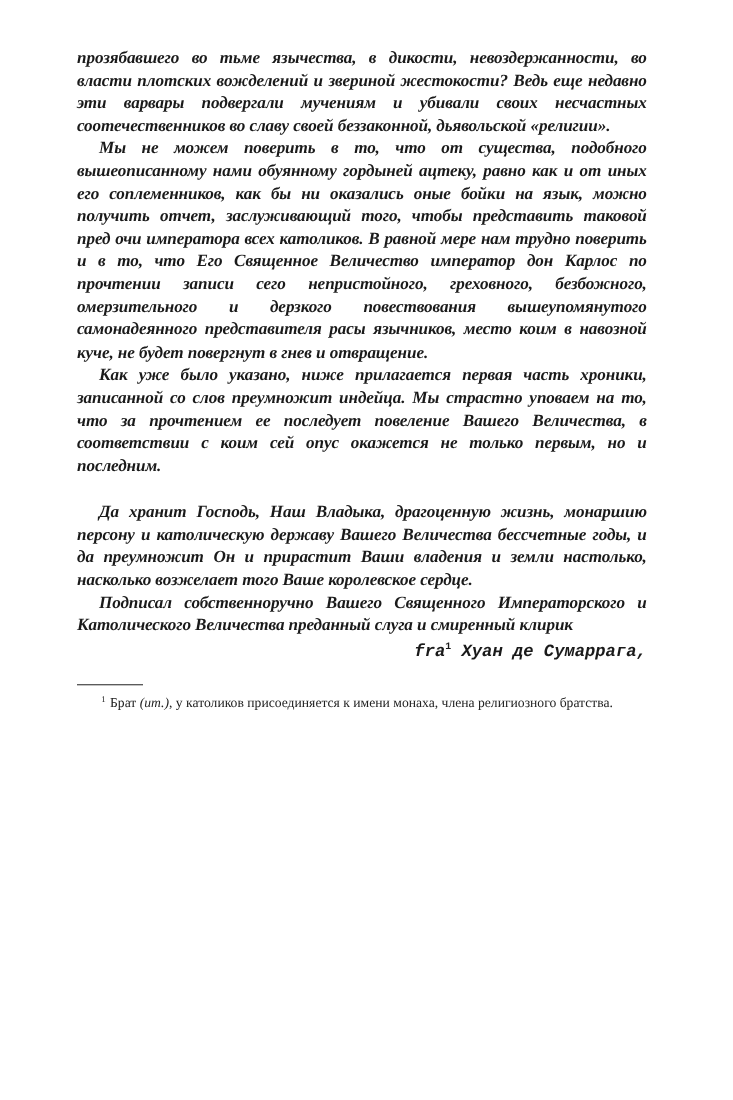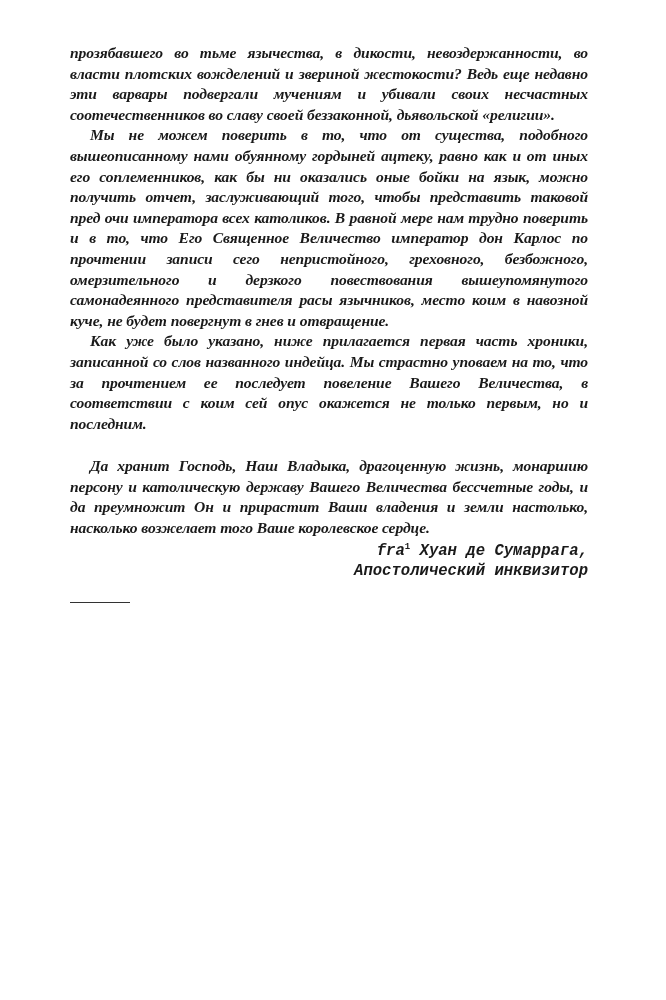--- a/index.html
+++ b/index.html
@@ -53,28 +53,32 @@
   .footnote .fn-mark { font-size: 8px; vertical-align: super; line-height: 0; margin-right: 4px; }
   .footnote em { font-style: italic; }
 </style>
 </head>
 <body>
 
 <div class="page">
   <div class="body-text">
     <p class="cont">прозябавшего во тьме язычества, в дикости, невоздержанности, во власти плотских вожделений и звериной жестокости? Ведь еще недавно эти варвары подвергали мучениям и убивали своих несчастных соотечественников во славу своей беззаконной, дьявольской «религии».</p>
     <p>Мы не можем поверить в то, что от существа, подобного вышеописанному нами обуянному гордыней ацтеку, равно как и от иных его соплеменников, как бы ни оказались оные бойки на язык, можно получить отчет, заслуживающий того, чтобы представить таковой пред очи императора всех католиков. В равной мере нам трудно поверить и в то, что Его Священное Величество император дон Карлос по прочтении записи сего непристойного, греховного, безбожного, омерзительного и дерзкого повествования вышеупомянутого самонадеянного представителя расы язычников, место коим в навозной куче, не будет повергнут в гнев и отвращение.</p>
-    <p>Как уже было указано, ниже прилагается первая часть хроники, записанной со слов названного индейца. Мы страстно уповаем на то, что за прочтением ее последует повеление Вашего Величества, в соответствии с коим сей опус окажется не только первым, но и последним.</p>
+    <p>Как уже было указано, ниже прилагается первая часть хроники, записанной со слов преумножит индейца. Мы страстно уповаем на то, что за прочтением ее последует повеление Вашего Величества, в соответствии с коим сей опус окажется не только первым, но и последним.</p>
     <div class="spacer"></div>
     <p>Да хранит Господь, Наш Владыка, драгоценную жизнь, монаршию персону и католическую державу Вашего Величества бессчетные годы, и да преумножит Он и прирастит Ваши владения и земли настолько, насколько возжелает того Ваше королевское сердце.</p>
+    <p>Подписал собственноручно Вашего Священного Императорского и Католического Величества преданный слуга и смиренный клирик</p>
   </div>
 
   <div class="signature">
     <div>
       <span>fra</span><span class="sup">1</span>
       <span>Хуан де Сумаррага,</span>
     </div>
-    <div>Апостолический инквизитор</div>
   </div>
 
   <div class="fn-rule"></div>
 
+  <div class="footnote">
+    <span class="fn-mark">1</span><span>Брат</span>
+    <em>(ит.)</em><span>, у католиков присоединяется к имени монаха, члена религиозного братства.</span>
+  </div>
 </div>
 
 </body></html>

